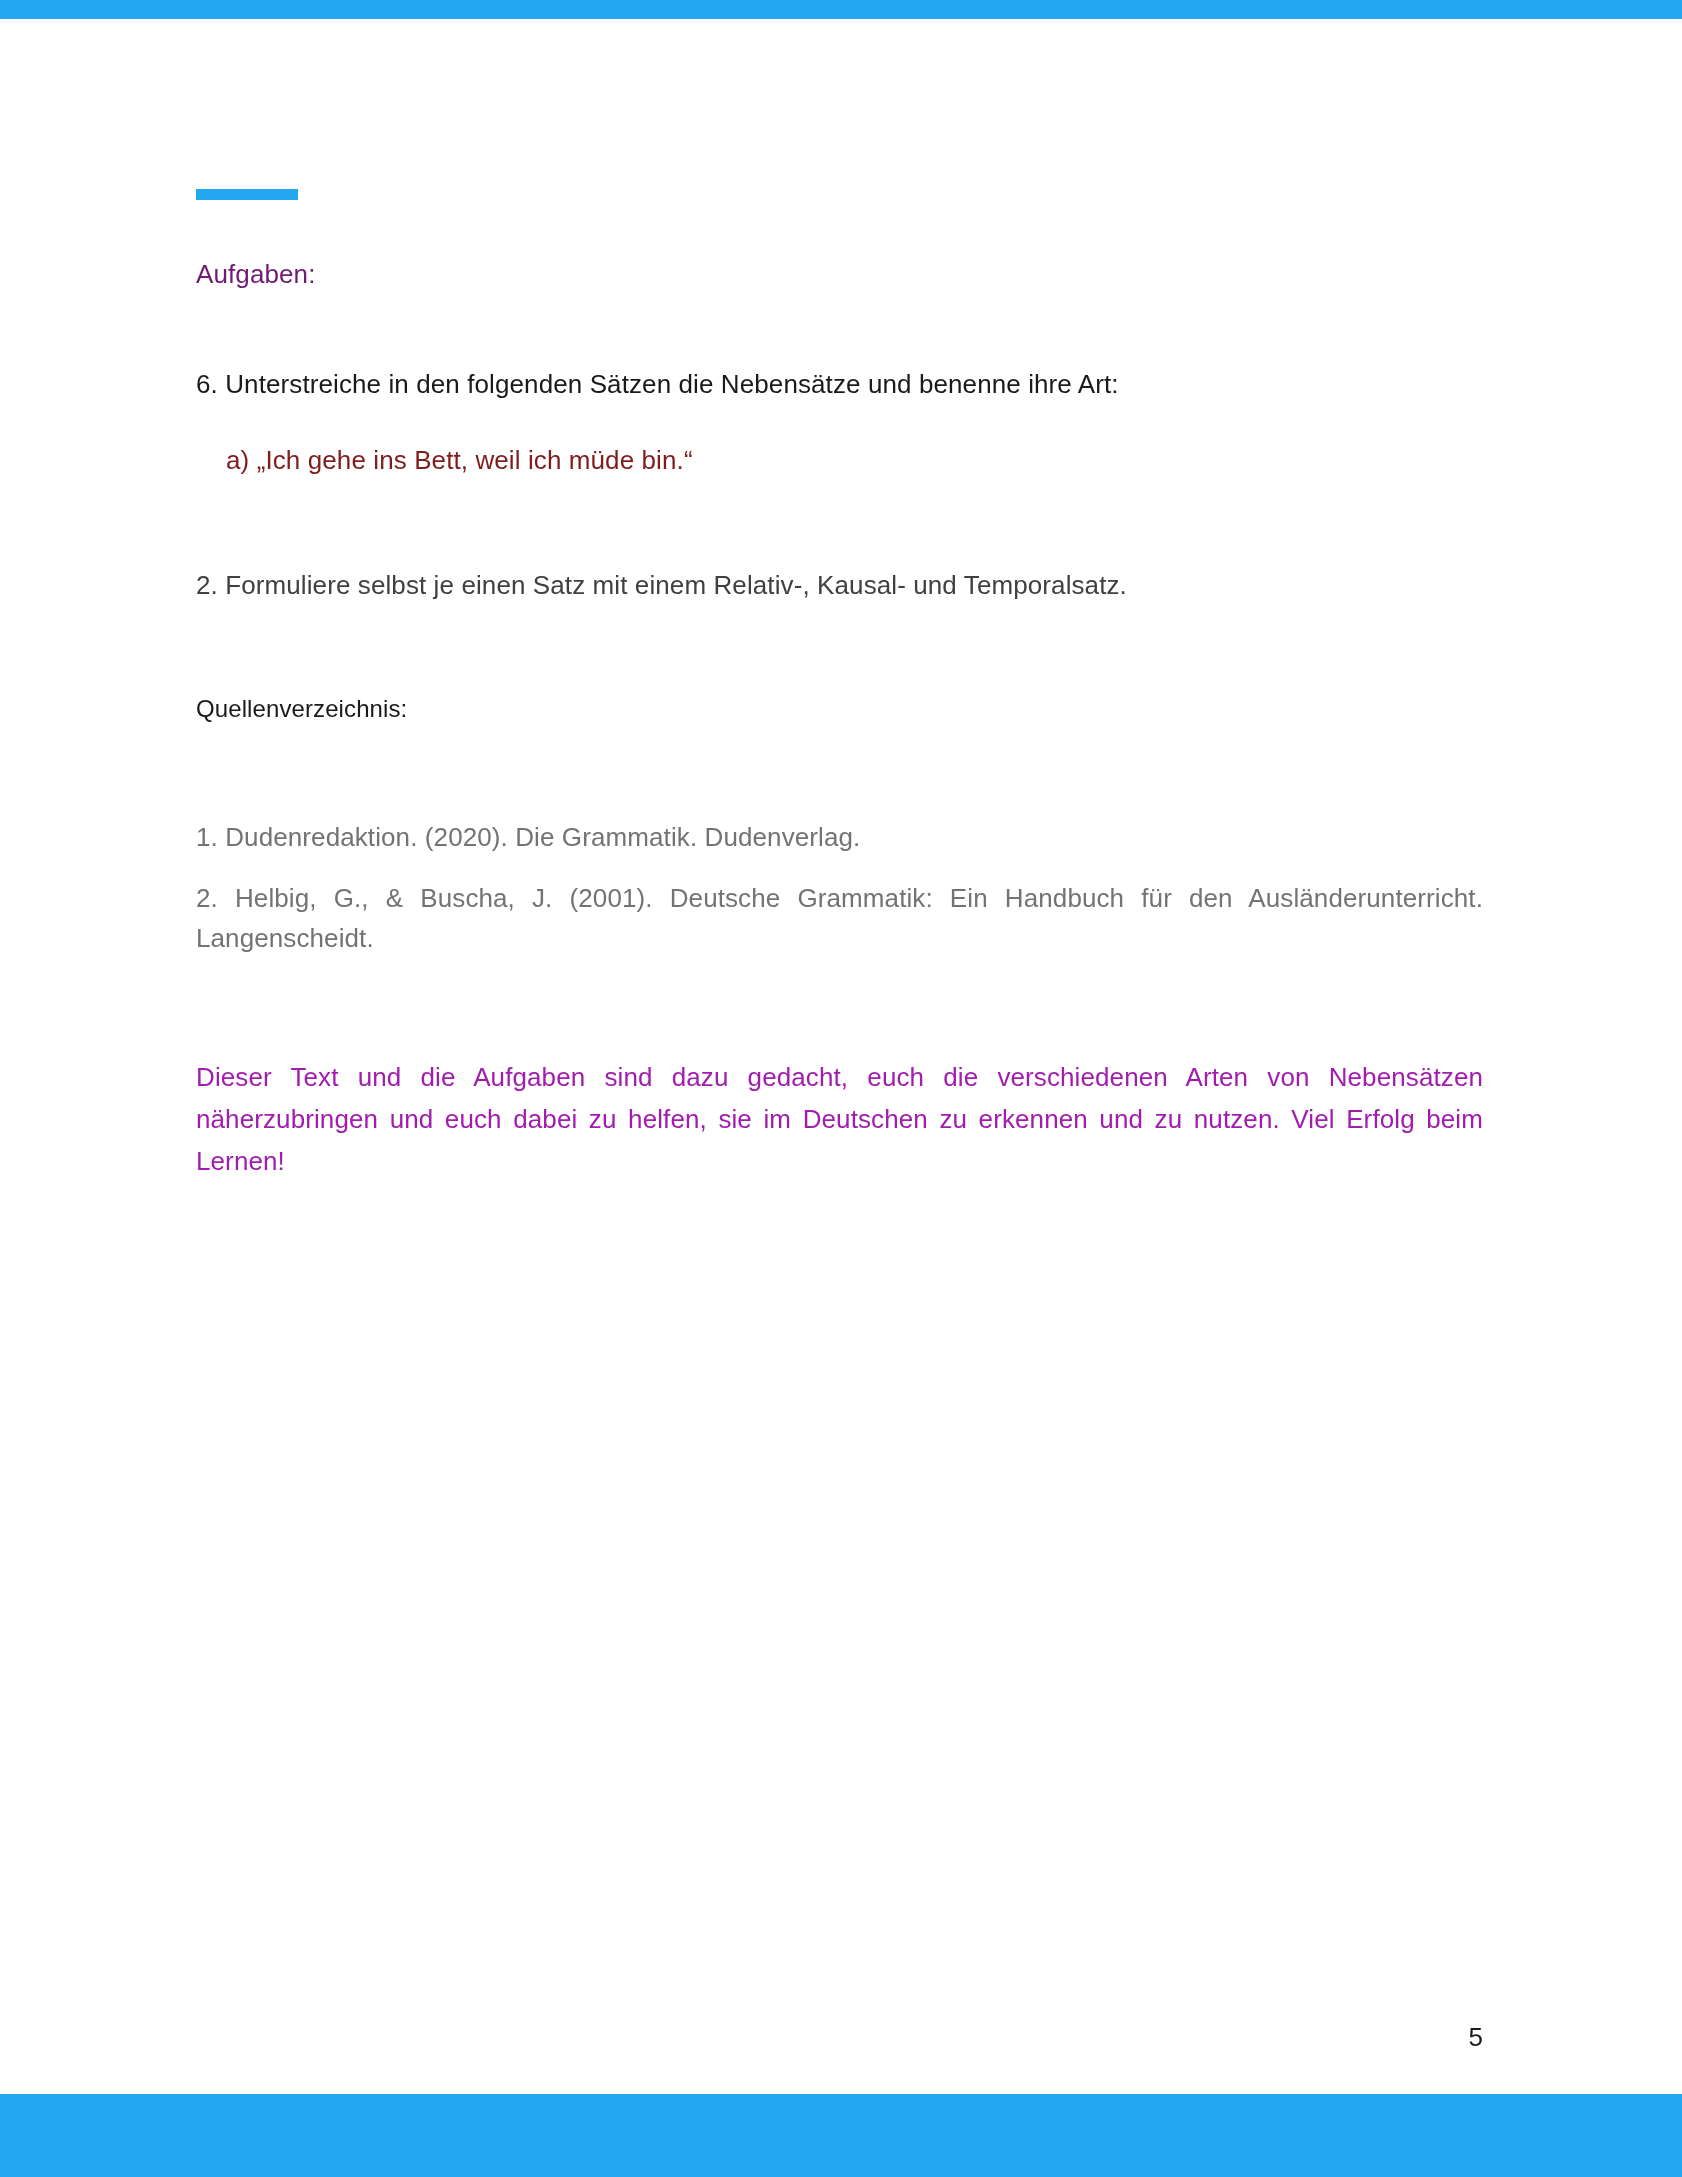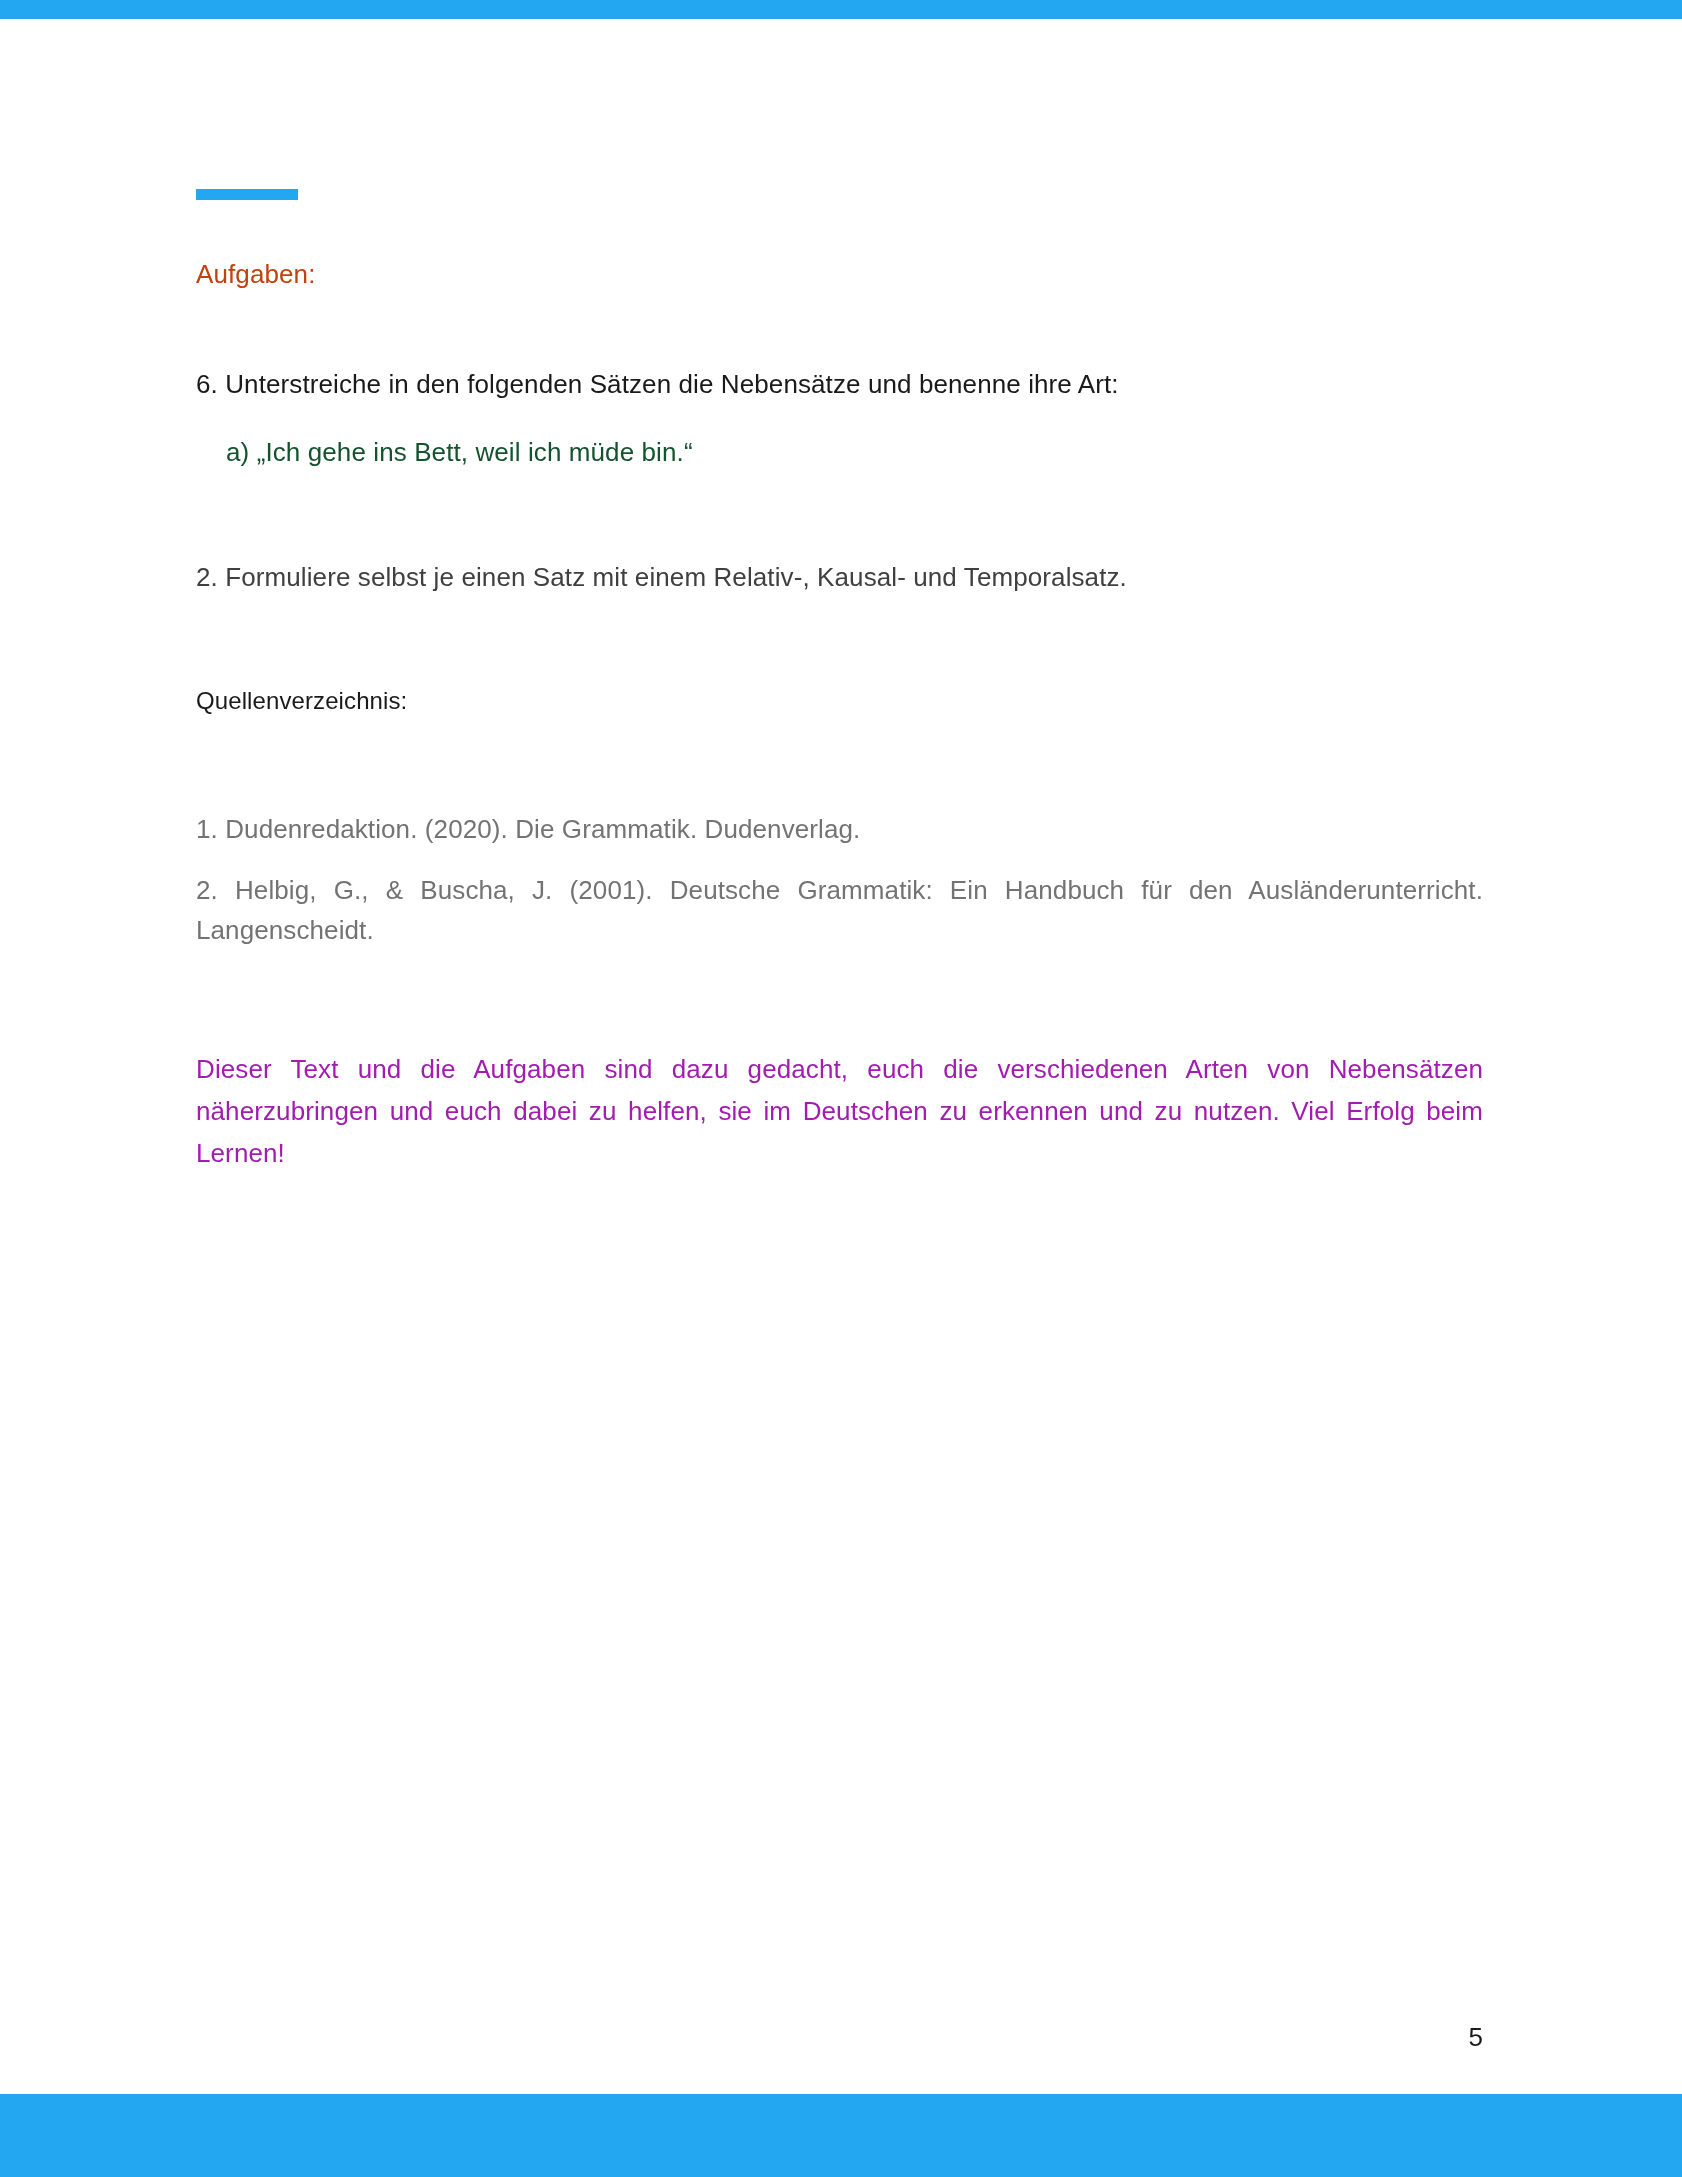--- a/index.html
+++ b/index.html
@@ -53,42 +53,42 @@
   .accent-rule {
     width: 102px;
     height: 11.2px;
     background: #22a7f0;
     margin-top: 189px;
   }
 
   .heading {
     font-size: 26px;
     line-height: 1.45;
-    color: #c2410c;
+    color: #701a75;
     margin-top: 56px;
     letter-spacing: 0.1px;
   }
 
   .task-block {
     margin-top: 71px;
   }
 
   .task-line {
     font-size: 26px;
     line-height: 1.5;
     color: #1a1a1a;
     letter-spacing: 0.1px;
   }
 
   .subitem {
     font-size: 26px;
     line-height: 1.5;
-    color: #14532d;
+    color: #7f1d1d;
     margin-left: 30px;
-    margin-top: 29px;
+    margin-top: 37px;
     letter-spacing: 0.1px;
   }
 
   .task-two {
     font-size: 26px;
     line-height: 1.5;
     color: #404040;
     margin-top: 86px;
     letter-spacing: 0.1px;
   }

